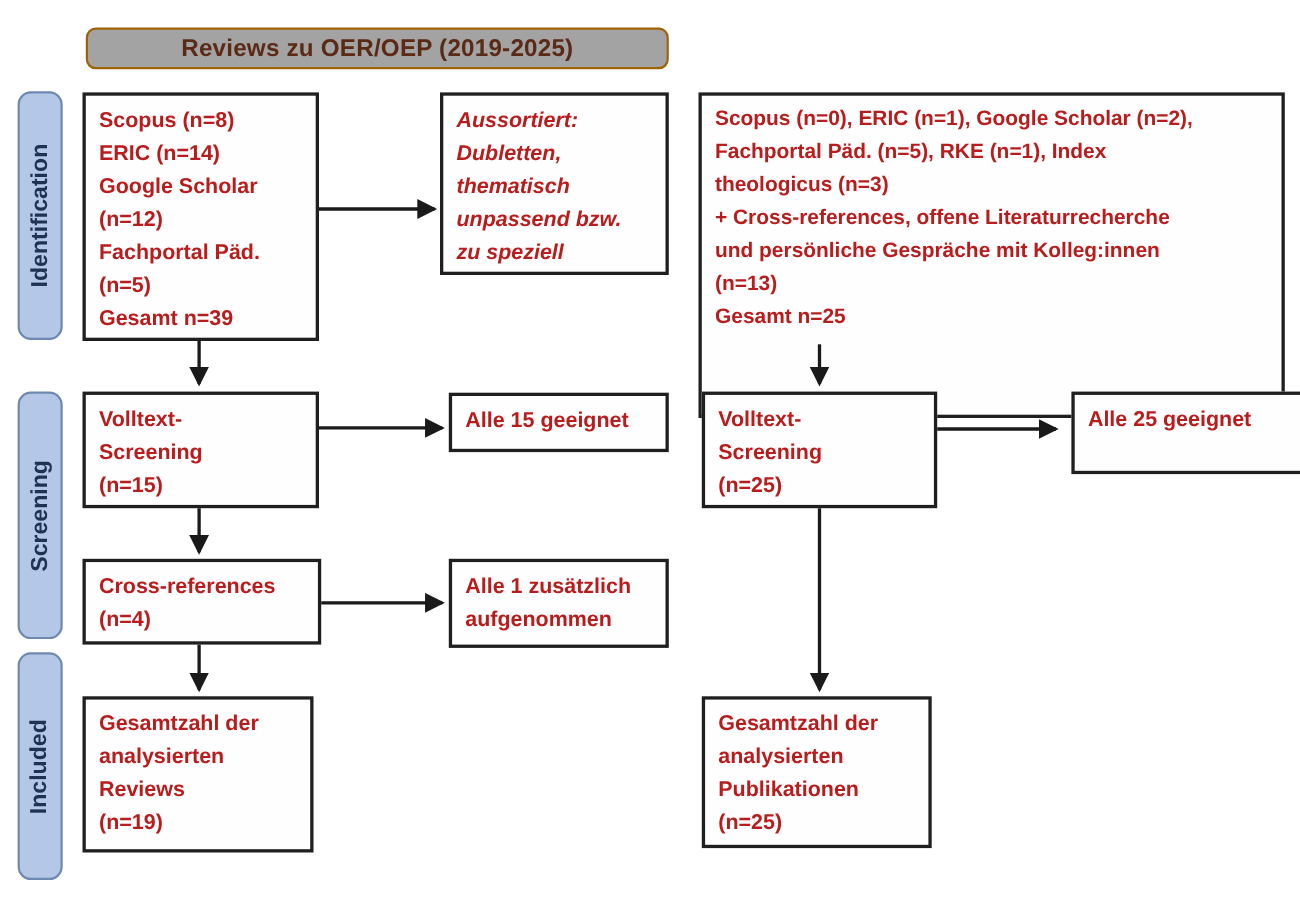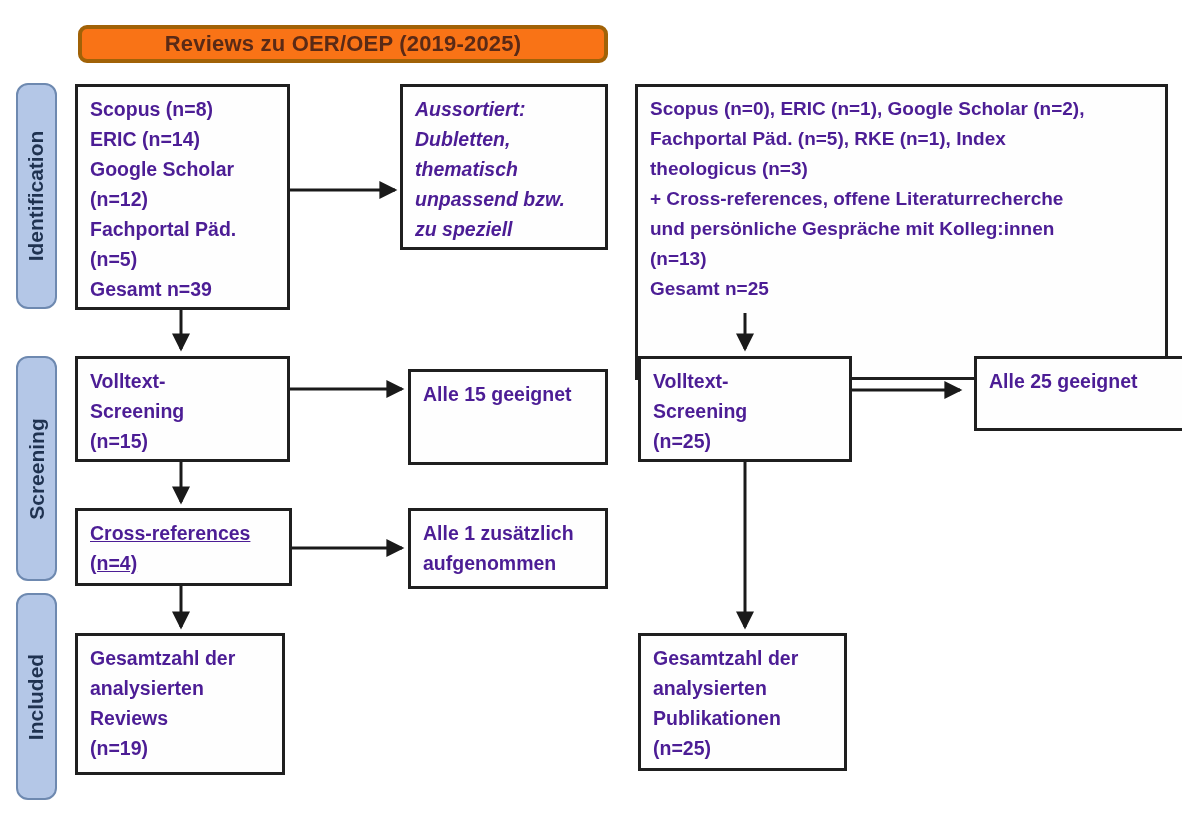--- a/index.html
+++ b/index.html
@@ -12,22 +12,22 @@
     position: relative;
     width: 1182px;
     height: 820px;
     background: #ffffff;
     overflow: hidden;
   }
   .abs { position: absolute; box-sizing: border-box; }
 
   
   .col-header {
-    background: #f97316;
-    border: 4px solid #a16207;
+    background: #a3a3a3;
+    border: 2px solid #a16207;
     border-radius: 9px;
     color: #5A2A16;
     font-size: 22px;
     font-weight: 700;
     display: flex;
     align-items: center;
     justify-content: center;
     text-align: center;
     letter-spacing: 0.2px;
   }
@@ -46,21 +46,21 @@
     transform: rotate(-90deg);
     white-space: nowrap;
     font-size: 21px;
     font-weight: 700;
   }
 
   
   .flow-box {
     background: #FEFEFE;
     border: 3px solid #1F1F1F;
-    color: #4c1d95;
+    color: #b91c1c;
     font-size: 19.5px;
     font-weight: 700;
     line-height: 30px;
     padding: 7px 12px;
     white-space: pre-line;
     overflow: hidden;
   }
   .flow-box.small-text { font-size: 19px; }
 
   svg.arrows { position: absolute; left: 0; top: 0; pointer-events: none; }
@@ -99,22 +99,22 @@
 Fachportal Päd. (n=5), RKE (n=1), Index
 theologicus (n=3)
 + Cross-references, offene Literaturrecherche
 und persönliche Gespräche mit Kolleg:innen
 (n=13)
 Gesamt n=25</div>
 
   <div class="abs flow-box" style="left:75px; top:356px; width:215px; height:106px;">Volltext-
 Screening
 (n=15)</div>
-  <div class="abs flow-box" style="left:408px; top:357px; width:200px; height:96px;margin-top:12px;">Alle 15 geeignet</div>
-  <div class="abs flow-box" style="left:75px; top:508px; width:217px; height:78px;text-decoration:underline;">Cross-references
+  <div class="abs flow-box" style="left:408px; top:357px; width:200px; height:54px;">Alle 15 geeignet</div>
+  <div class="abs flow-box" style="left:75px; top:508px; width:217px; height:78px;">Cross-references
 (n=4)</div>
   <div class="abs flow-box" style="left:408px; top:508px; width:200px; height:81px;">Alle 1 zusätzlich
 aufgenommen</div>
   <div class="abs flow-box" style="left:638px; top:356px; width:214px; height:106px;">Volltext-
 Screening
 (n=25)</div>
   <div class="abs flow-box" style="left:974px; top:356px; width:224px; height:75px;">Alle 25 geeignet</div>
 
   <div class="abs flow-box" style="left:75px; top:633px; width:210px; height:142px;">Gesamtzahl der
 analysierten

